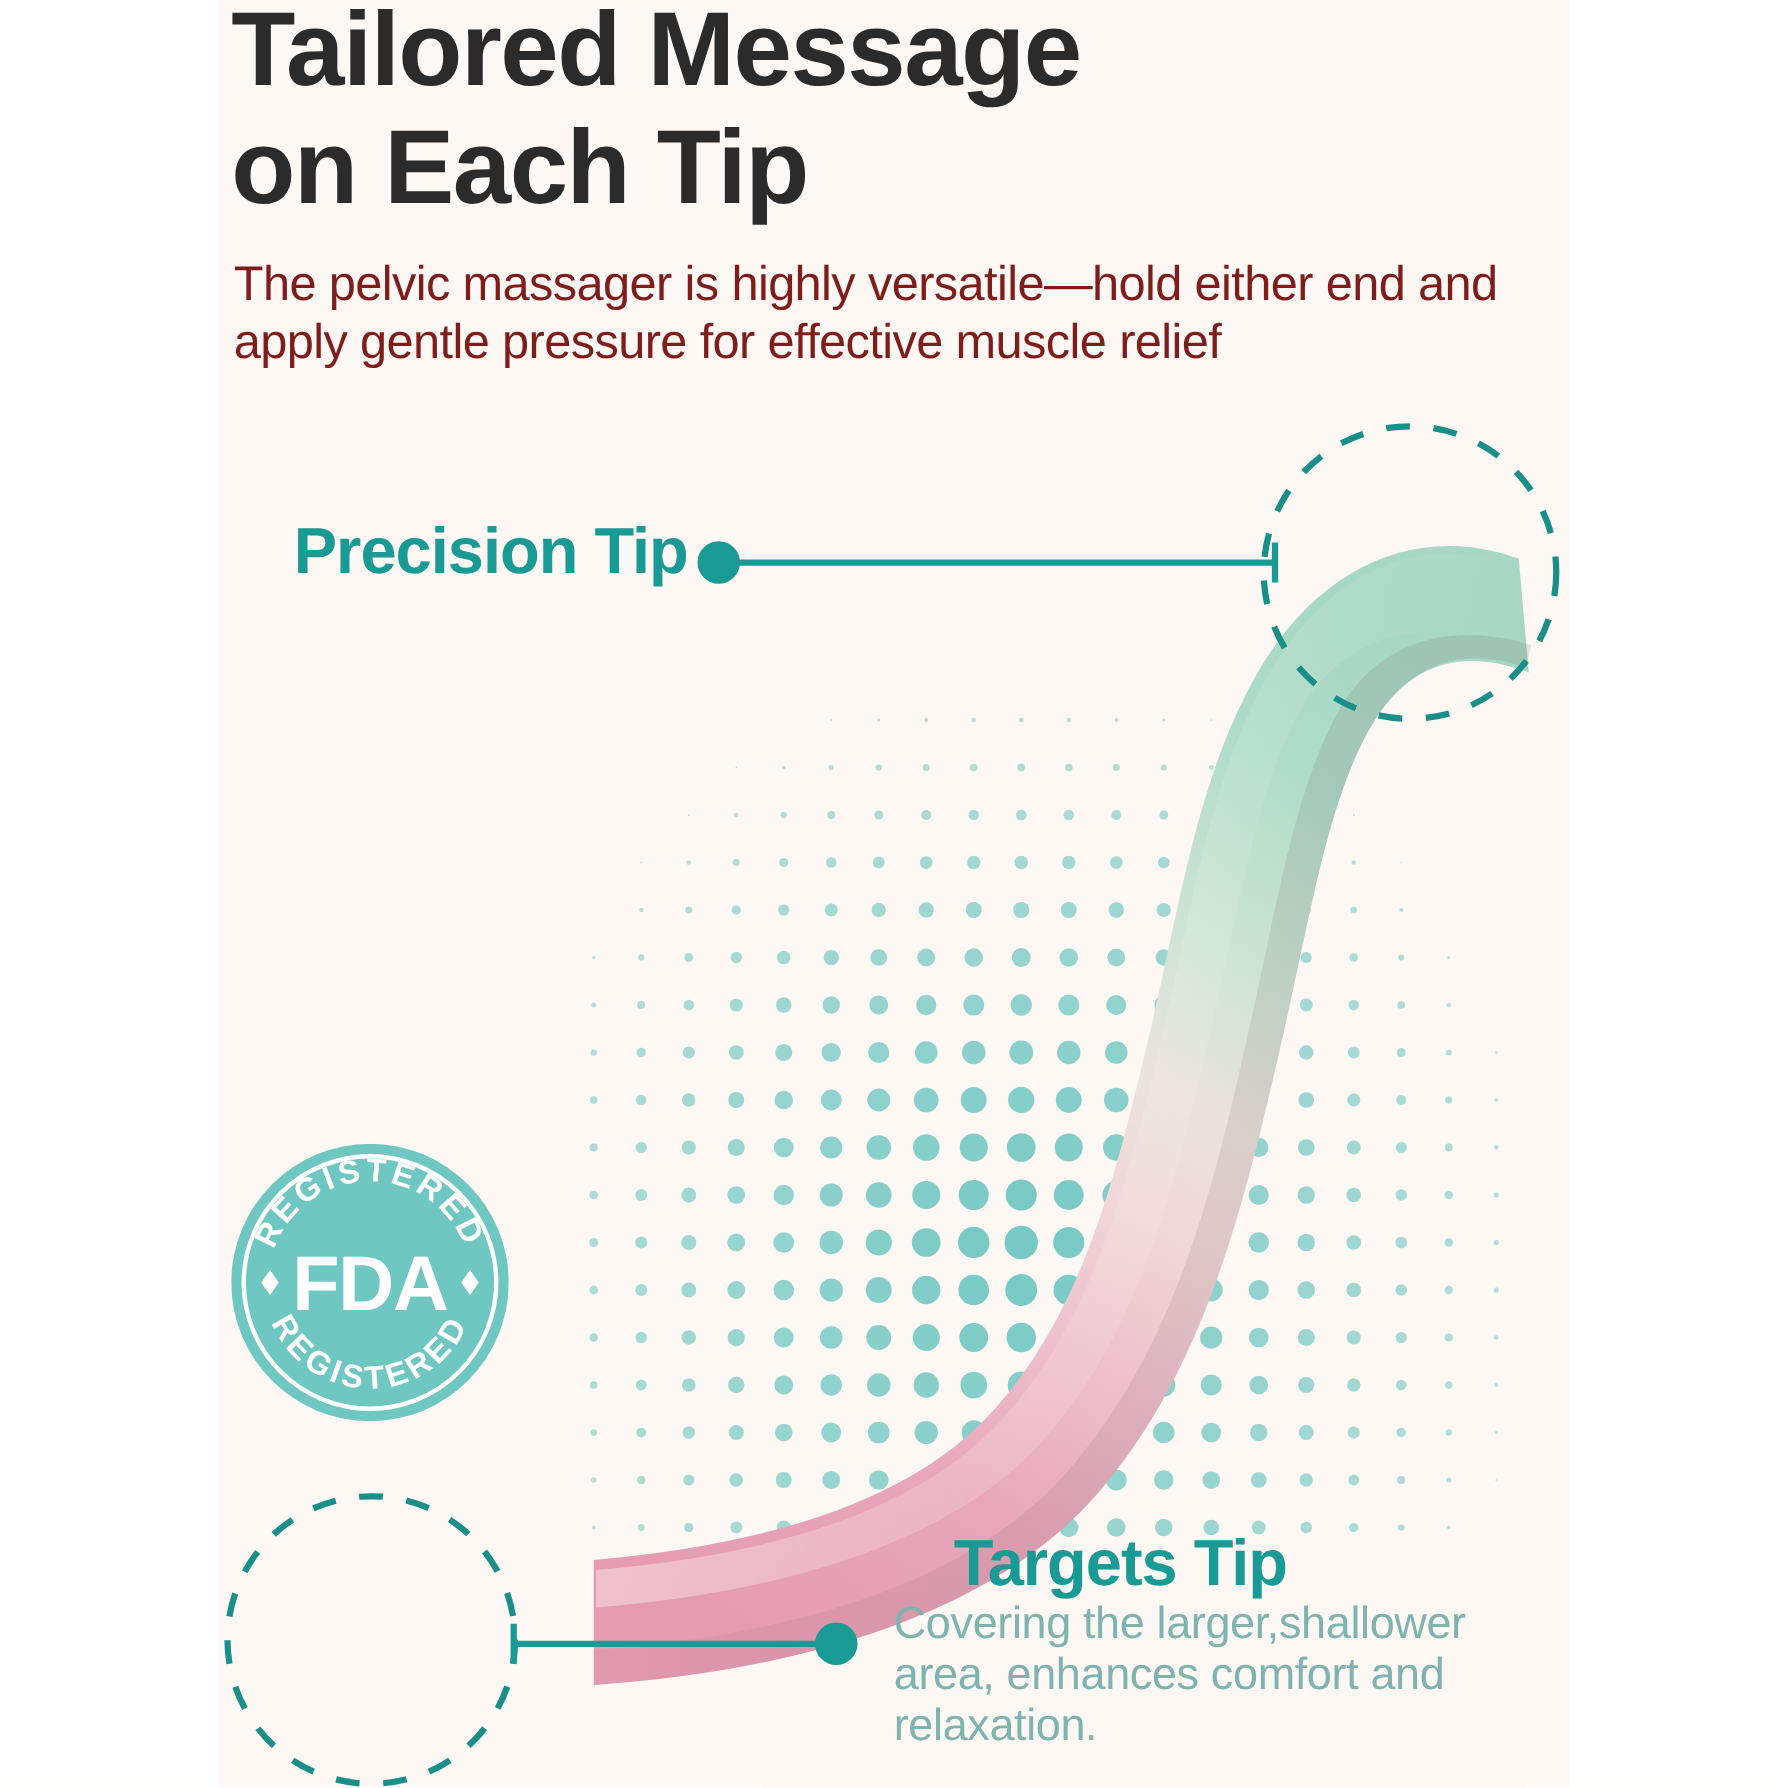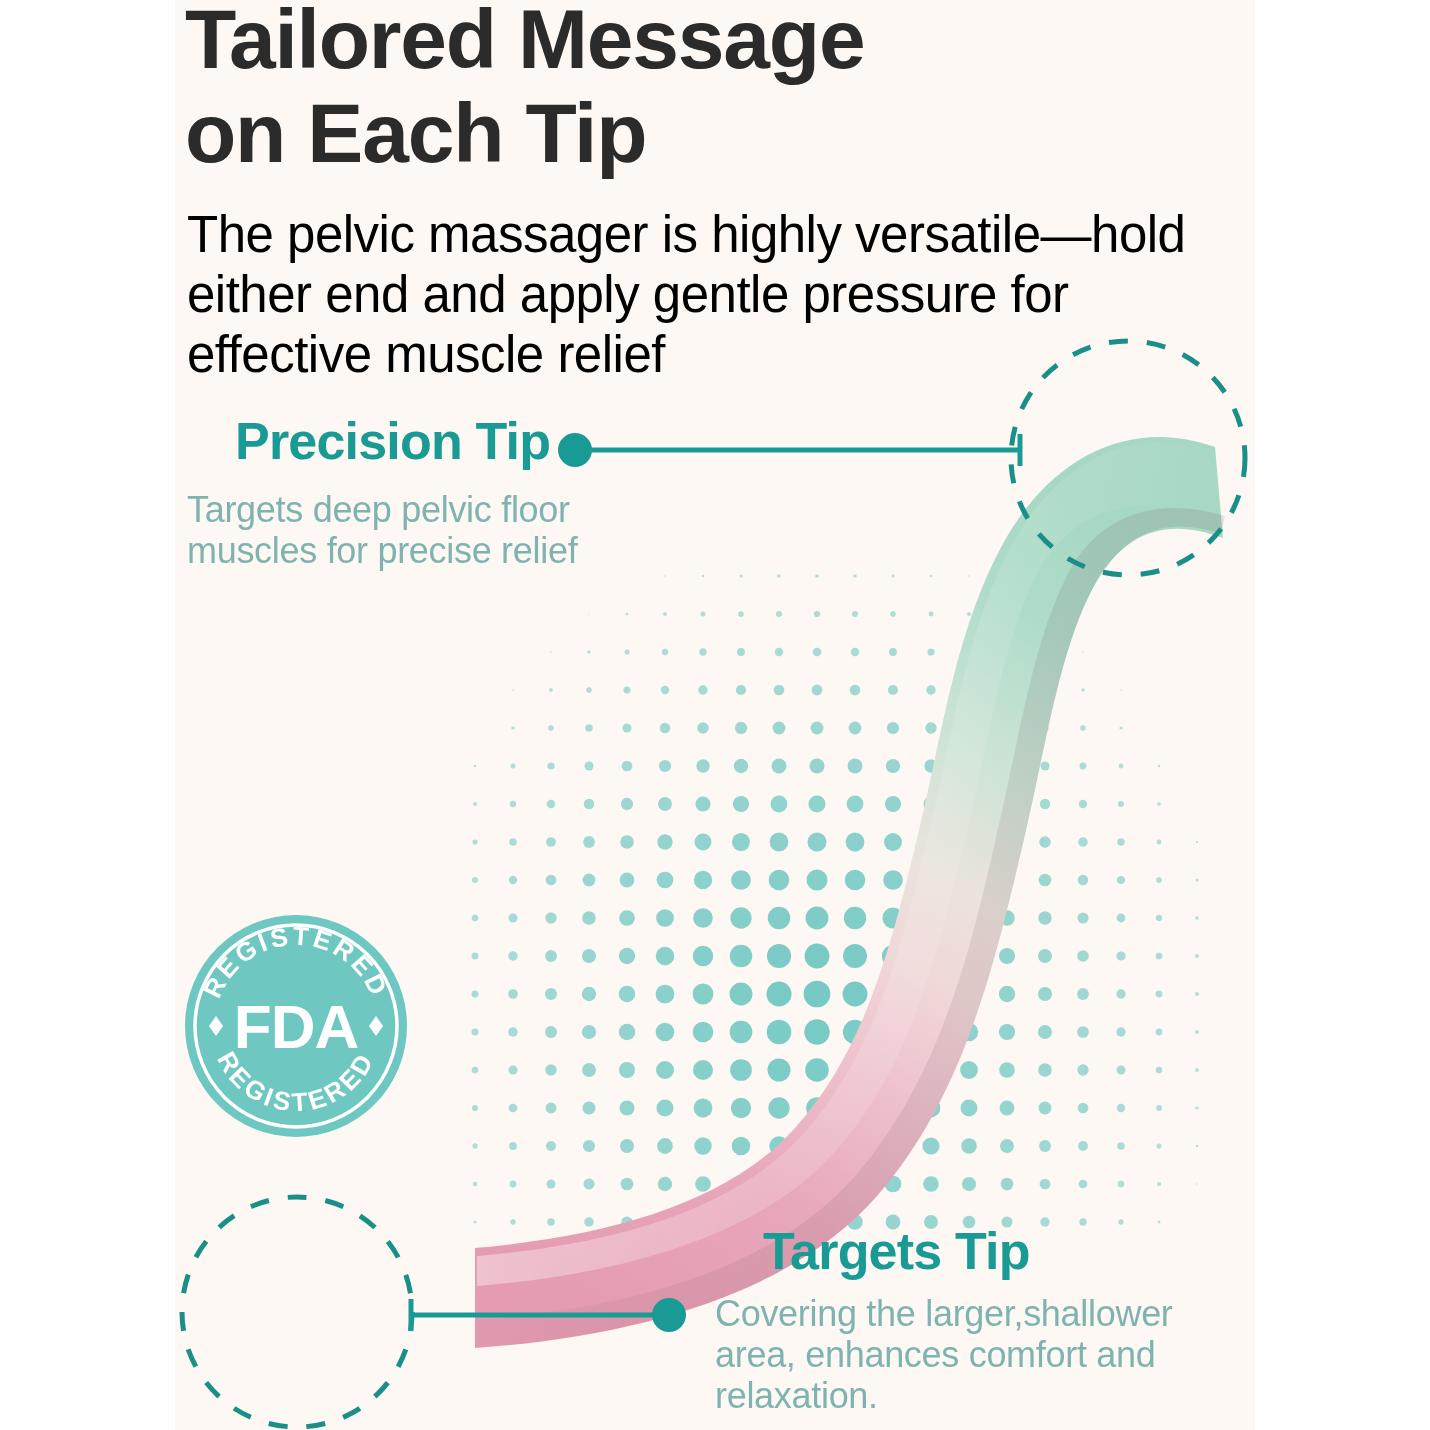--- a/index.html
+++ b/index.html
@@ -64,23 +64,23 @@
     letter-spacing: -1.2px;
     color: #2b2b2b;
     white-space: pre-line;
   }
 
   .subtitle {
     position: absolute;
     left: 12px;
     top: 205px;
     width: 1075px;
-    font-size: 51px;
+    font-size: 39px;
     line-height: 1.18;
-    color: #000000;
+    color: #7f1d1d;
     letter-spacing: -0.5px;
   }
 
   .tip-block { position: absolute; }
 
   .tip-title {
     font-size: 52px;
     font-weight: bold;
     color: #1a9a94;
     letter-spacing: -0.8px;
@@ -93,21 +93,21 @@
     line-height: 1.14;
     color: #7fb3b0;
     letter-spacing: -0.3px;
     white-space: pre-line;
   }
 
   #precision-block { left: 12px; top: 415px; width: 520px; }
   #precision-block .tip-desc { margin-top: 22px; }
 
   #thicker-block { left: 540px; top: 1225px; width: 540px; }
-  #thicker-block .tip-desc { margin-top: 16px; }
+  #thicker-block .tip-desc { margin-top: 0; }
 
   
   #overlay {
     position: absolute;
     left: 0; top: 0;
     width: 1080px; height: 1430px;
     pointer-events: none;
   }
 
   
@@ -552,22 +552,20 @@
       <circle cx="494" cy="1315" r="17" fill="#1a9a94"></circle>
     </svg>
 
     <div class="title">Tailored Message
 on Each Tip</div>
 
     <div class="subtitle">The pelvic massager is highly versatile—hold either end and apply gentle pressure for effective muscle relief</div>
 
     <div class="tip-block" id="precision-block">
       <div class="tip-title">Precision Tip</div>
-      <div class="tip-desc">Targets deep pelvic floor
-muscles for precise relief</div>
     </div>
 
     <div class="tip-block" id="thicker-block">
       <div class="tip-title">Targets Tip</div>
       <div class="tip-desc">Covering the larger,shallower
 area,  enhances comfort and
 relaxation.</div>
     </div>
 
   </div>

